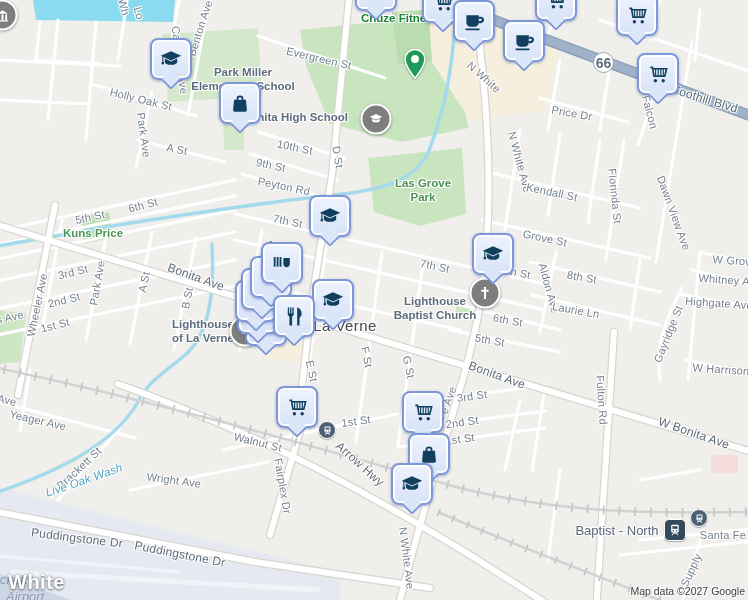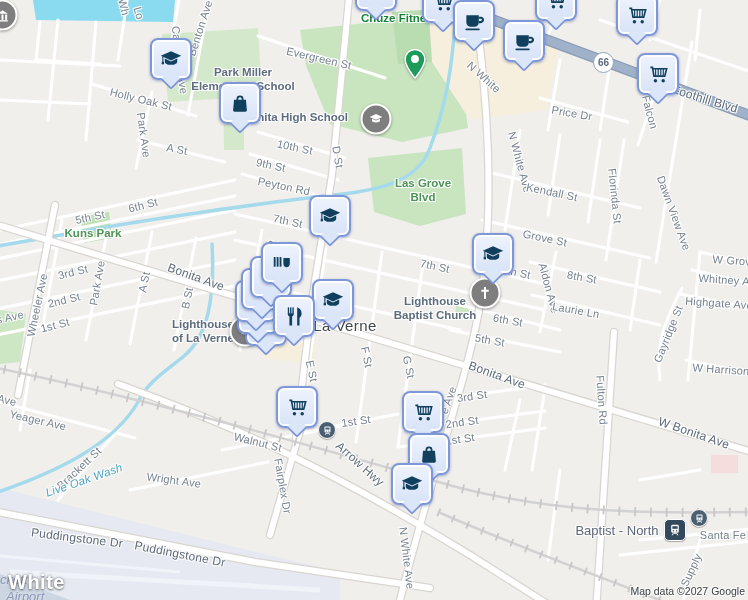--- a/index.html
+++ b/index.html
@@ -28,21 +28,21 @@
     box-shadow:0 1px 3px rgba(0,0,0,.4);display:flex;align-items:center;justify-content:center;
     transform:translate(-50%,-50%);z-index:15;}
   .gpin{position:absolute;z-index:14;transform:translate(-50%,-50%);filter:drop-shadow(0 1px 1px rgba(0,0,0,.35));}
   .tcirc{position:absolute;width:16px;height:16px;border-radius:50%;background:#4a6072;border:1.5px solid #fff;
     box-shadow:0 1px 1px rgba(0,0,0,.3);display:flex;align-items:center;justify-content:center;
     transform:translate(-50%,-50%);z-index:13;}
   .tsq{position:absolute;width:20px;height:20px;border-radius:5px;background:#35495c;border:1.5px solid #fff;
     box-shadow:0 1px 1px rgba(0,0,0,.3);display:flex;align-items:center;justify-content:center;
     transform:translate(-50%,-50%);z-index:13;}
   #shield{position:absolute;left:593px;top:52px;width:19px;height:19px;border-radius:50%;background:#fff;
-    border:1.5px solid #98a4b3;color:#5d6b7b;font-size:10px;font-weight:bold;display:flex;align-items:center;
+    border:1.5px solid #98a4b3;color:#5d6b7b;font-size:14px;font-weight:bold;display:flex;align-items:center;
     justify-content:center;z-index:5;}
   #glogo{position:absolute;left:8px;top:571px;z-index:50;font-size:20px;font-weight:bold;color:#fff;
     letter-spacing:.5px;text-shadow:0 0 3px rgba(60,64,67,.65),0 1px 2px rgba(60,64,67,.5);}
   #attrib{position:absolute;right:3px;bottom:3px;z-index:50;font-size:10.5px;color:#3c4043;
     text-shadow:0 0 2px #fff,1px 1px 0 #fff,-1px -1px 0 #fff;}
   .airfrag{position:absolute;z-index:40;font-style:italic;color:#8d96b5;font-size:13px;
     text-shadow:0 0 2px #e6e9f1;}
 </style>
 </head>
 <body>
@@ -262,24 +262,24 @@
     </div>
     <div class="poilabel" style="position: absolute; left: 243px; top: 79px;">
       <div>Park Miller</div>
       <div>Elementary School</div>
     </div>
     <div class="poilabel" style="position: absolute; left: 295px; top: 117px;">
       <div>Bonita High School</div>
     </div>
     <div class="poilabel park" style="position: absolute; left: 423px; top: 190px;">
       <div>Las Grove</div>
-      <div>Blvd</div>
+      <div>Park</div>
     </div>
     <div class="poilabel park" style="position: absolute; left: 93px; top: 233px;">
-      <div>Kuns Park</div>
+      <div>Kuns Price</div>
     </div>
     <div class="poilabel" style="position: absolute; left: 435px; top: 308px;">
       <div>Lighthouse</div>
       <div>Baptist Church</div>
     </div>
     <div class="poilabel" style="position: absolute; left: 203px; top: 331px;">
       <div>Lighthouse</div>
       <div>of La Verne</div>
     </div>
     <div class="poilabel transit" style="position: absolute; left: 617px; top: 531px;">

